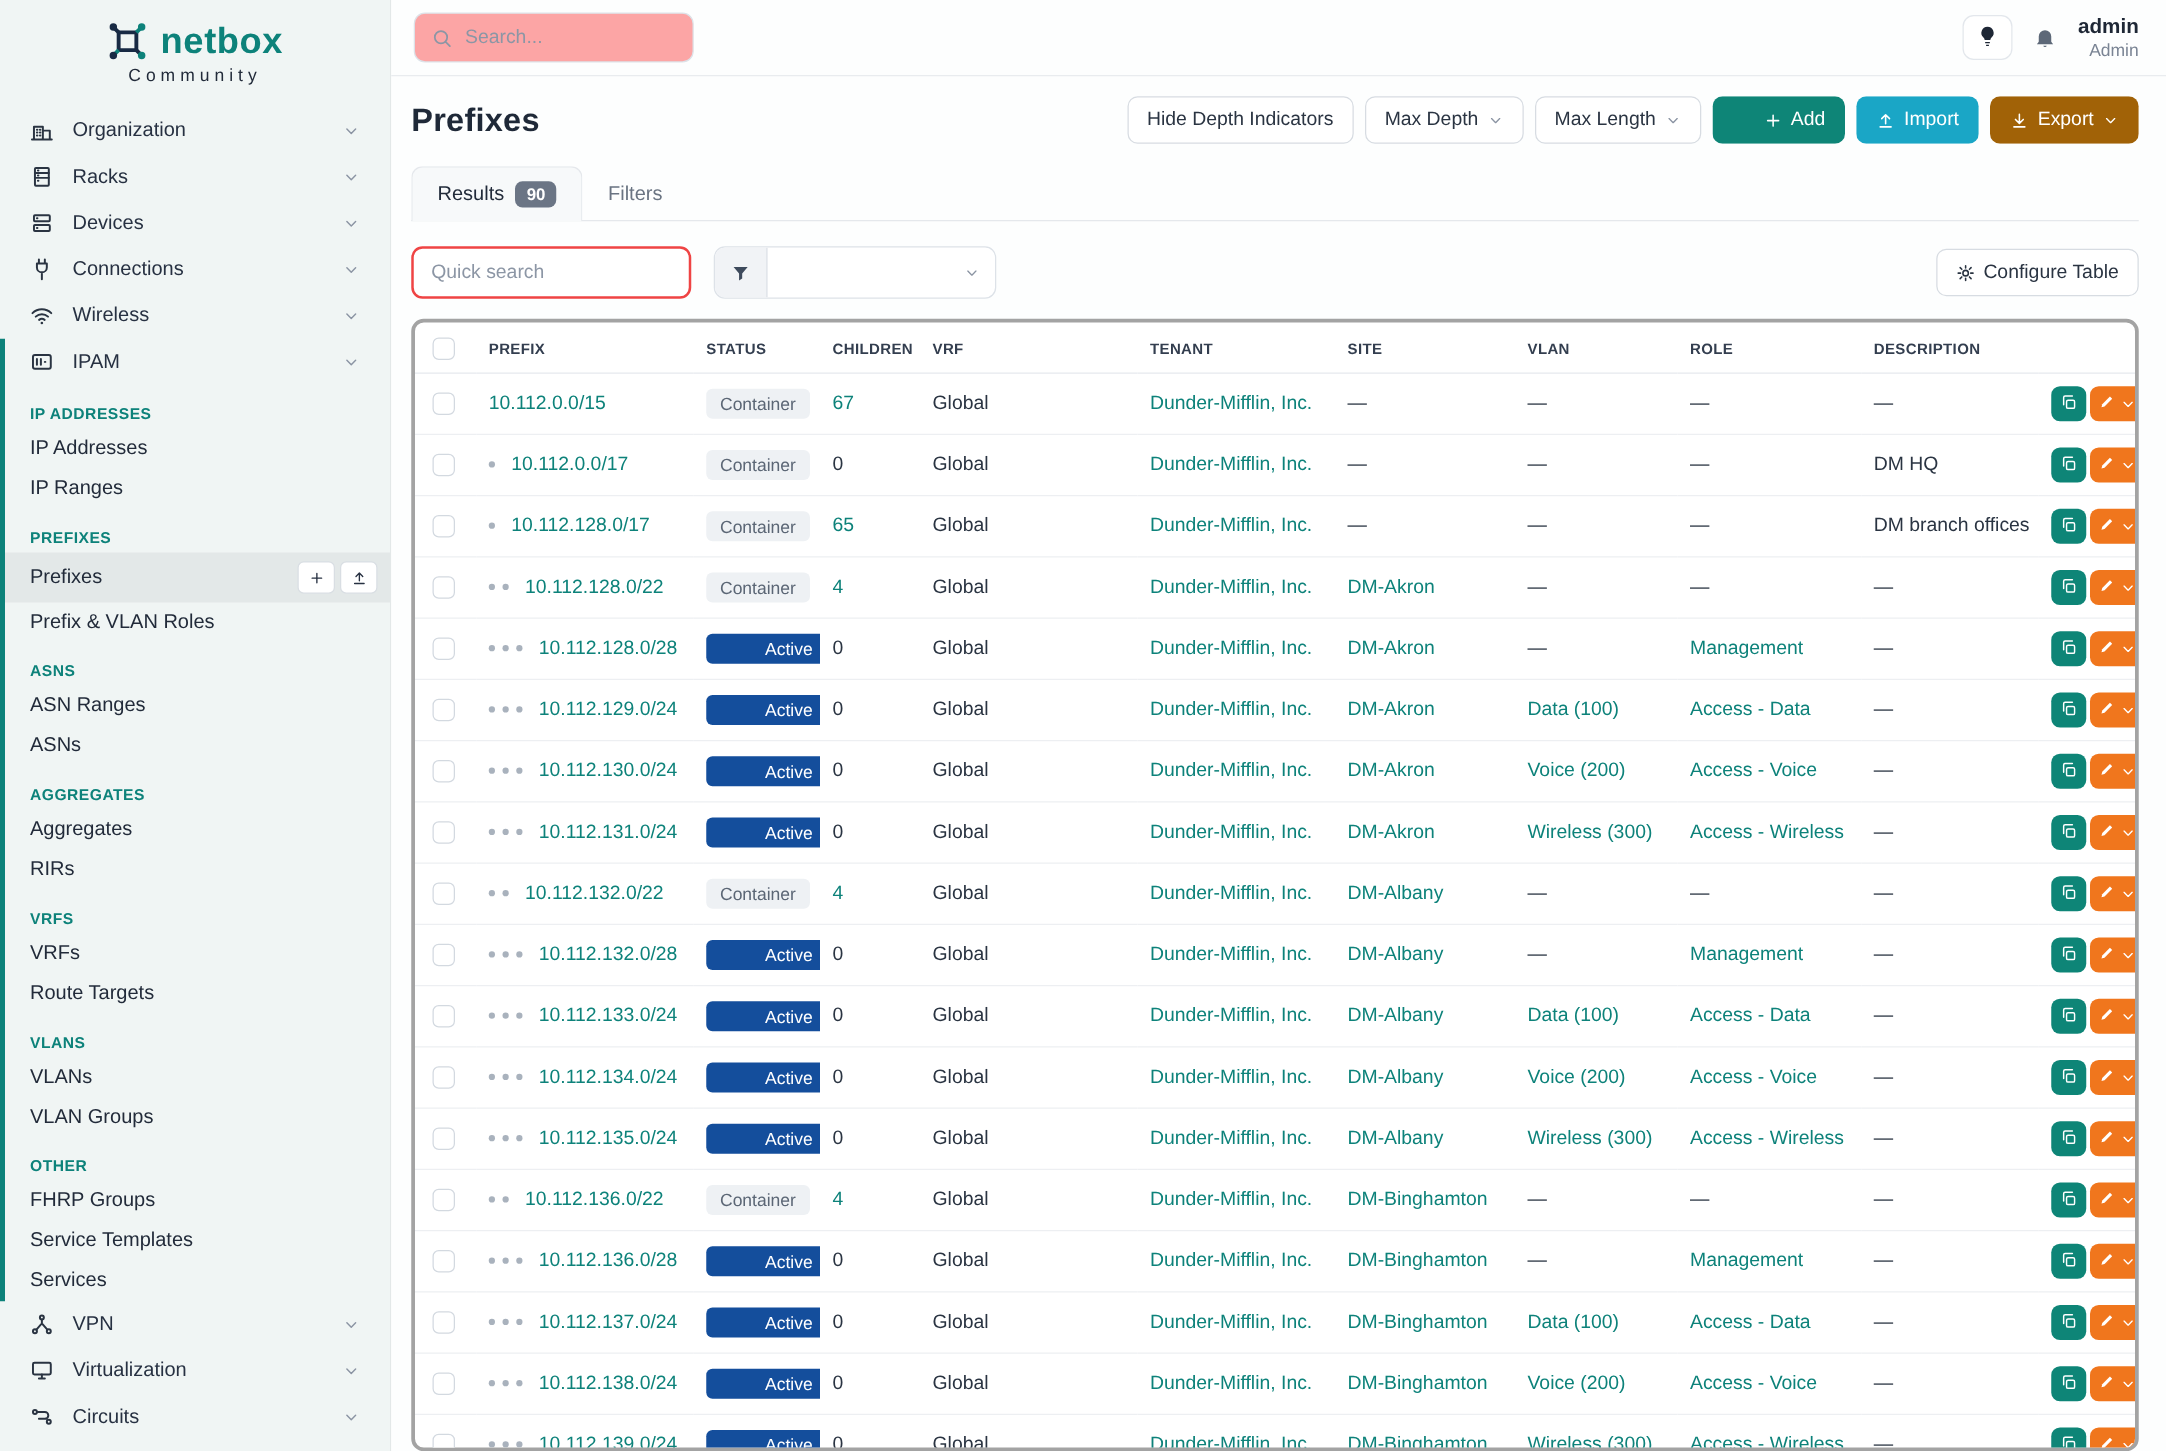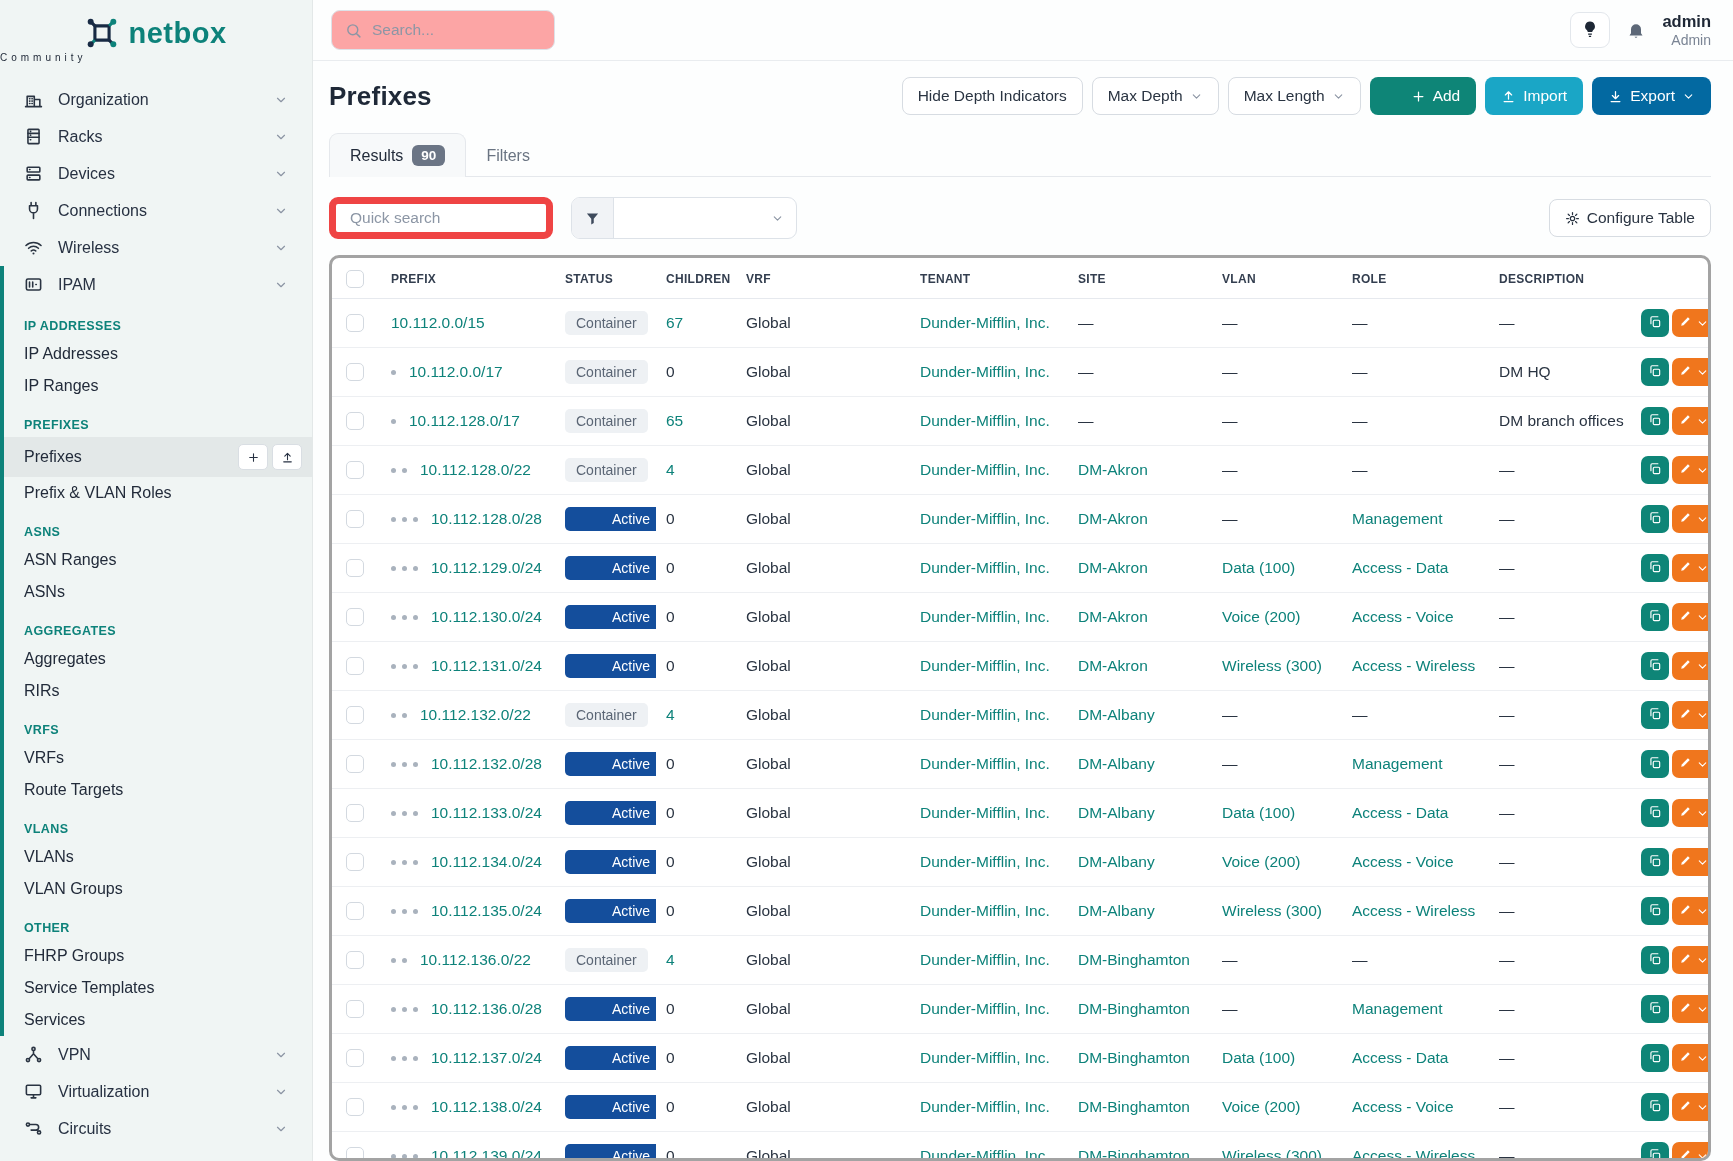--- a/index.html
+++ b/index.html
@@ -5,21 +5,21 @@
   * { box-sizing: border-box; margin: 0; padding: 0; }
   html,body { width: 1733px; height: 1161px; overflow: hidden; }
   body { font-family: "Liberation Sans", sans-serif; color:#273142; background:#fff; }
   .app { display:flex; width:100%; height:100%; }
 
   
   .sidebar { width:313px; min-width:313px; background:#f0f5f4; border-right:1px solid #e3e8e8; padding-top:16px; overflow:hidden; }
   .logo { display:flex; align-items:center; justify-content:center; gap:9px; }
   .logo-mark svg { width:34px; height:34px; display:block; }
   .logo-text { font-size:29px; font-weight:bold; color:#0d827a; letter-spacing:0.5px; }
-  .logo-sub { font-size:10px; color:#222b3a; letter-spacing:4px; margin-top:2px; font-weight:500; }
+  .logo-sub { text-align:center; font-size:14px; color:#222b3a; letter-spacing:4px; margin-top:2px; font-weight:500; }
   nav { margin-top:18px; }
   .nav-group { display:flex; align-items:center; padding:9px 24px; font-size:16px; color:#273142; cursor:pointer; }
   .nav-group .icn { margin-right:15px; color:#2a3442; }
   .nav-group .glabel { flex:1; }
   .nav-group .chev { color:#8b94a3; }
   .nav-group .chev svg { width:14px; height:14px; display:block; }
   .icn svg { width:19px; height:19px; display:block; }
   .group-open { border-left:4px solid #0d827a; }
   .group-open .nav-group { padding-left:20px; }
   .section-title { padding:16px 24px 5px 20px; font-size:12.5px; font-weight:bold; color:#0d827a; letter-spacing:0.4px; }
@@ -48,30 +48,30 @@
   .content { padding:0 22px 0 16px; flex:1; display:flex; flex-direction:column; min-height:0; }
   .page-head { display:flex; align-items:center; margin:16px 0 4px; }
   .page-title { font-size:26px; font-weight:600; color:#1f2938; letter-spacing:0.2px; }
   .toolbar { margin-left:auto; display:flex; gap:9px; }
   .btn { display:flex; align-items:center; gap:7px; height:38px; padding:0 15px; border-radius:8px; font-size:15.5px; font-family:inherit; cursor:pointer; border:1px solid transparent; }
   .btn .icn svg { width:15px; height:15px; }
   .btn-outline { background:#fff; border-color:#d7dce2; color:#2a3442; }
   .btn-outline .chev { color:#8b94a3; }
   .btn-add { background:#0e8577; color:#fff; font-weight:500;padding-left:40px; }
   .btn-import { background:#1aa6c6; color:#fff; font-weight:500; }
-  .btn-export { background:#0369a1; color:#fff; font-weight:500; }
+  .btn-export { background:#a16207; color:#fff; font-weight:500; }
   .chev svg { width:13px; height:13px; display:block; }
 
   .tabs { display:flex; align-items:flex-end; border-bottom:1px solid #e5e8ec; margin-top:14px; padding-left:0; }
   .tab { display:flex; align-items:center; gap:9px; padding:11px 20px; font-size:16px; color:#6a7482; cursor:pointer; }
   .tab.active { background:#f7f9fa; border:1px solid #e5e8ec; border-bottom:none; border-radius:9px 9px 0 0; color:#222b3a; margin-bottom:-1px; }
   .count-badge { background:#6b7585; color:#fff; border-radius:6px; font-size:13.5px; font-weight:600; padding:3px 9px; }
 
   .controls { display:flex; align-items:center; margin:20px 0 16px; }
-  .qsearch { width:224px; height:42px; border:7px solid #ef4444; border-radius:9px; padding:0 14px; font-size:15.5px; font-family:inherit; outline:none; color:#273142; background:#fff; }
+  .qsearch { width:224px; height:42px; border:2px solid #ef4444; border-radius:9px; padding:0 14px; font-size:15.5px; font-family:inherit; outline:none; color:#273142; background:#fff; }
   .qsearch::placeholder { color:#8c96a5; }
   .filter-group { display:flex; height:42px; margin-left:18px; border:1px solid #dde2e8; border-radius:9px; overflow:hidden; width:226px; background:#fff; }
   .funnel-seg { width:42px; background:#f1f3f6; border-right:1px solid #dde2e8; display:flex; align-items:center; justify-content:center; color:#3e4a5c; cursor:pointer; }
   .funnel-seg svg { width:15px; height:15px; display:block; }
   .select-seg { flex:1; display:flex; align-items:center; justify-content:flex-end; padding:0 12px; color:#8b94a3; cursor:pointer; }
   .btn-configure { margin-left:auto; }
 
   
   .table-card { border:3px solid #a3a3a3; border-radius:10px; background:#fff; overflow:hidden; }
   table { width:100%; border-collapse:collapse; table-layout:fixed; }

